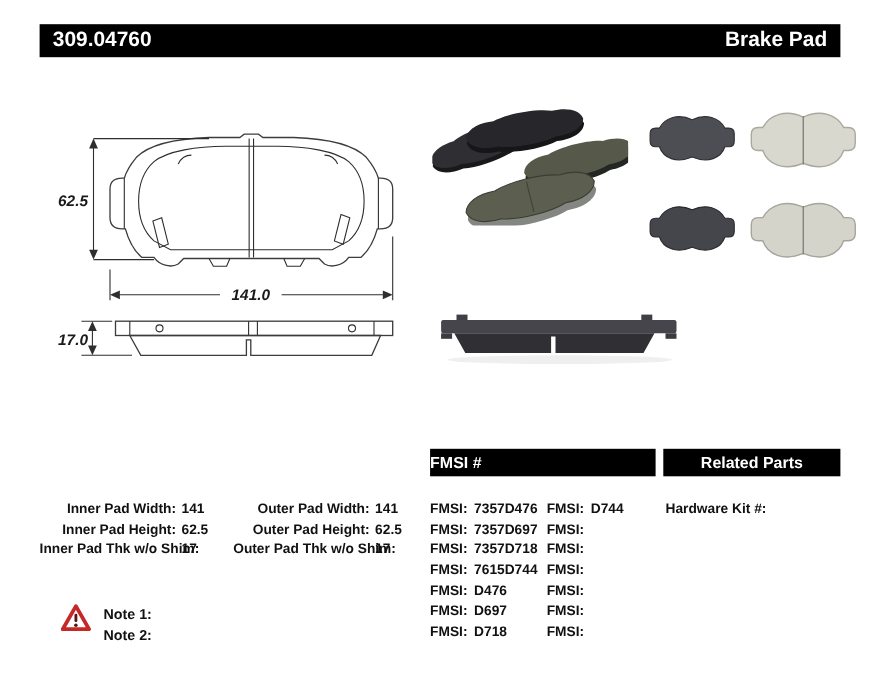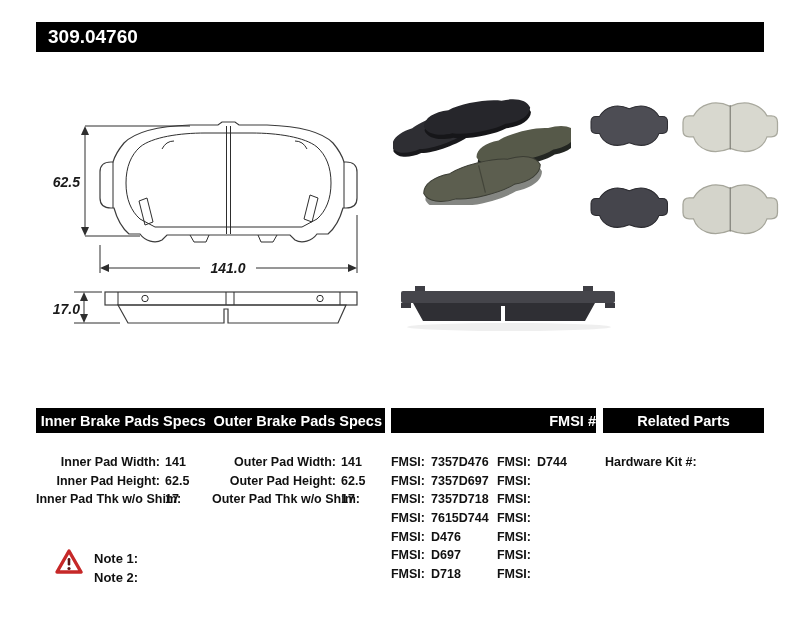--- a/index.html
+++ b/index.html
@@ -7,21 +7,21 @@
         font-family:"Liberation Sans",sans-serif;color:#111;border-radius:23px;}
   
   .top-bar{position:absolute;left:36px;top:22px;width:728px;height:30px;background:#000;
            color:#fff;display:flex;align-items:center;justify-content:space-between;
            font-weight:bold;font-size:19px;padding:0 12px;box-sizing:border-box;}
   
   .sec-bar{position:absolute;top:408px;height:25px;background:#000;color:#fff;
            display:flex;align-items:center;font-weight:bold;font-size:14.5px;}
   .bar-specs{left:36px;width:349px;}
   .bar-specs span{flex:1;text-align:center;}
-  .bar-fmsi{left:391px;width:205px;justify-content:flex-end;}
+  .bar-fmsi{left:391px;width:205px;justify-content:flex-start;}
   .bar-related{left:603px;width:161px;justify-content:center;}
   
   .col{position:absolute;top:437px;margin-top:16px;}
   .srow{display:flex;height:18.6px;align-items:center;font-size:12.5px;font-weight:bold;white-space:nowrap;}
   .inner-col{left:36px;width:200px;}
   .inner-col .lbl{width:124px;text-align:right;}
   .outer-col{left:212px;width:180px;}
   .outer-col .lbl{width:124px;text-align:right;}
   .val{margin-left:5px;}
   .fmsi-col1{left:390px;}
@@ -41,20 +41,21 @@
   .dline{stroke:#2e2e2e;stroke-width:1;fill:none;}
   .oline{stroke:#3c3c3c;stroke-width:1.2;fill:none;}
 </style>
 </head>
 <body>
 
 <div class="page">
 
   <div class="top-bar">
     <span>309.04760</span>
+    <span>Brake Pad</span>
   </div>
 
   <svg class="drawing" width="340" height="250" viewBox="0 0 340 250">
     <defs>
       <pattern id="wm" width="96" height="40" patternUnits="userSpaceOnUse" patternTransform="rotate(-33)">
         <text class="wmtext" x="2" y="14">STOPTECH</text>
         <text class="wmtext" x="50" y="34">STOPTECH</text>
       </pattern>
     </defs>
 
@@ -164,24 +165,20 @@
   <svg class="photo-c" width="230" height="50" viewBox="0 0 230 50">
     <ellipse cx="116" cy="44" rx="102" ry="4" fill="#efefef"></ellipse>
     <rect x="22" y="3" width="10" height="6" fill="#3f3f45"></rect>
     <rect x="190" y="3" width="10" height="6" fill="#3f3f45"></rect>
     <rect x="8" y="8" width="214" height="12" rx="2" fill="#45454b"></rect>
     <rect x="8" y="20" width="10" height="5" fill="#3a3a40"></rect>
     <rect x="212" y="20" width="10" height="5" fill="#3a3a40"></rect>
     <path d="M20,20 L30,38 L108,38 L108,23 L112,23 L112,38 L192,38 L202,20 Z" fill="#2f2f34"></path>
   </svg>
 
-  <div class="sec-bar bar-specs">
-    <span>Inner Brake Pads Specs</span>
-    <span>Outer Brake Pads Specs</span>
-  </div>
   <div class="sec-bar bar-fmsi">
     <span>FMSI #</span>
   </div>
   <div class="sec-bar bar-related">
     <span>Related Parts</span>
   </div>
 
   <div class="col inner-col">
     <div class="srow">
       <span class="lbl">Inner Pad Width:</span>

